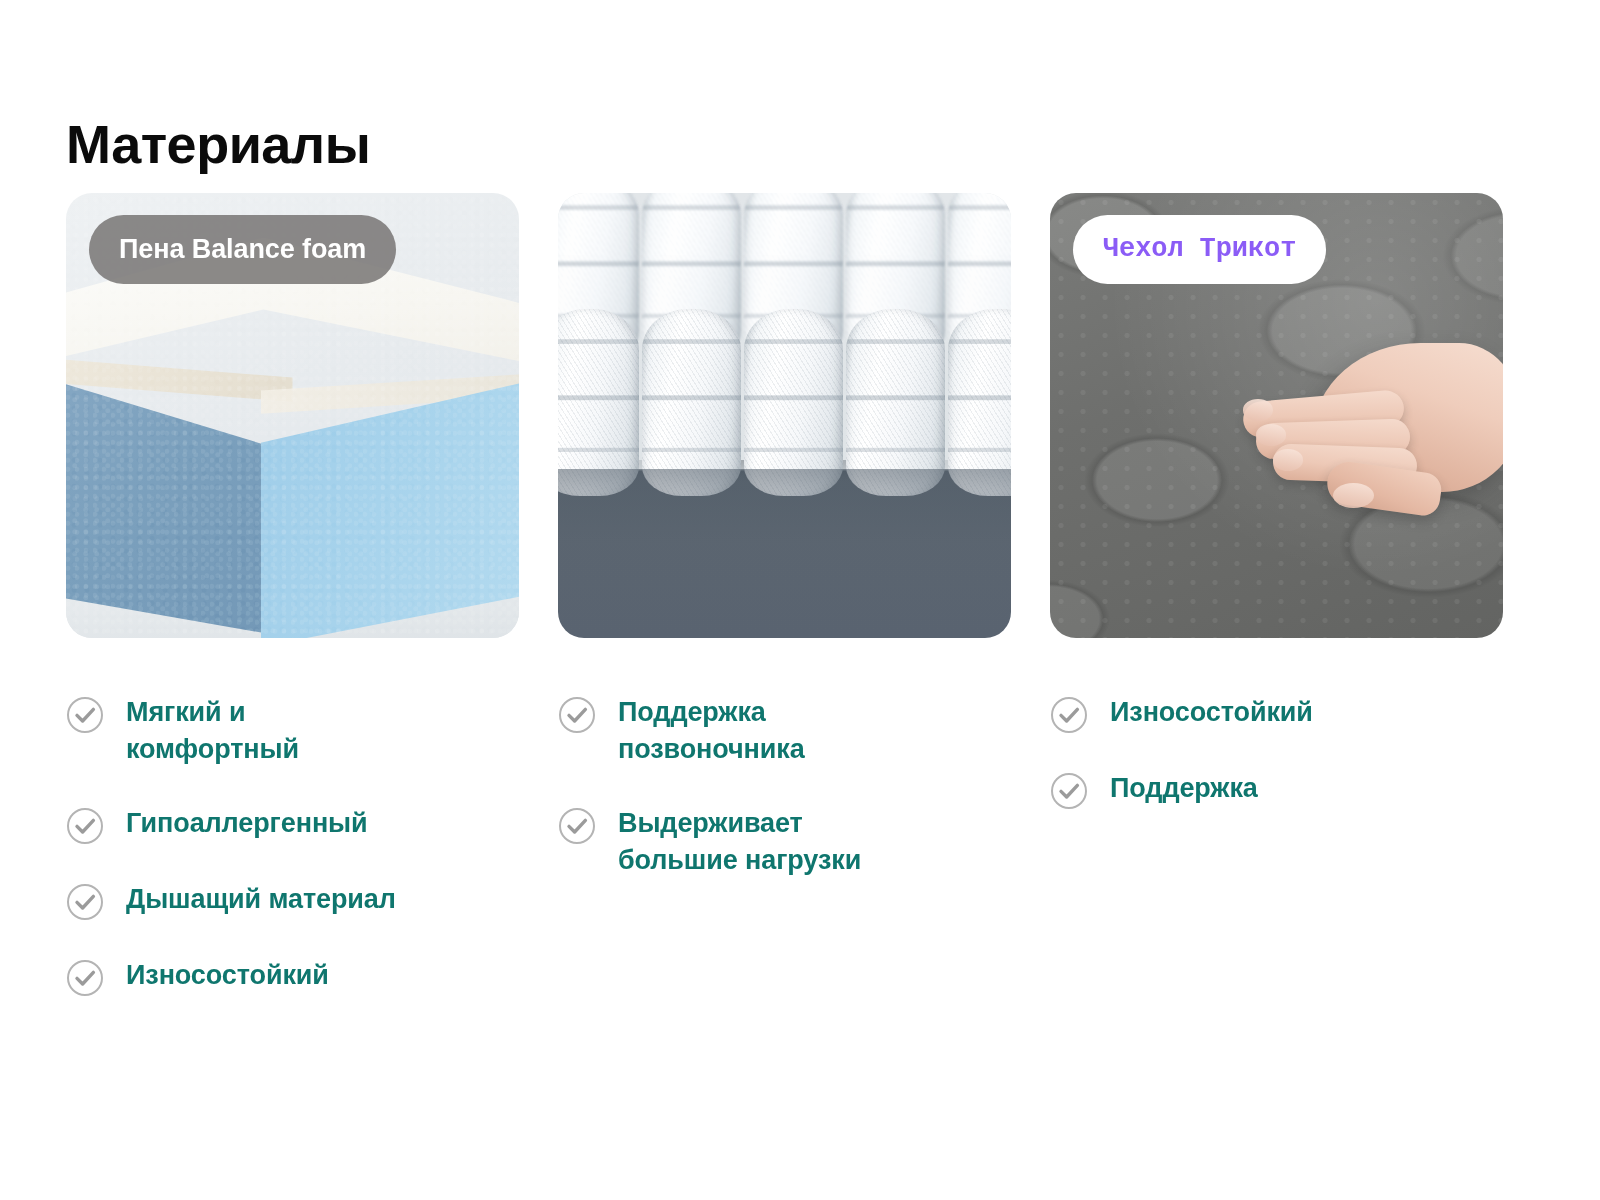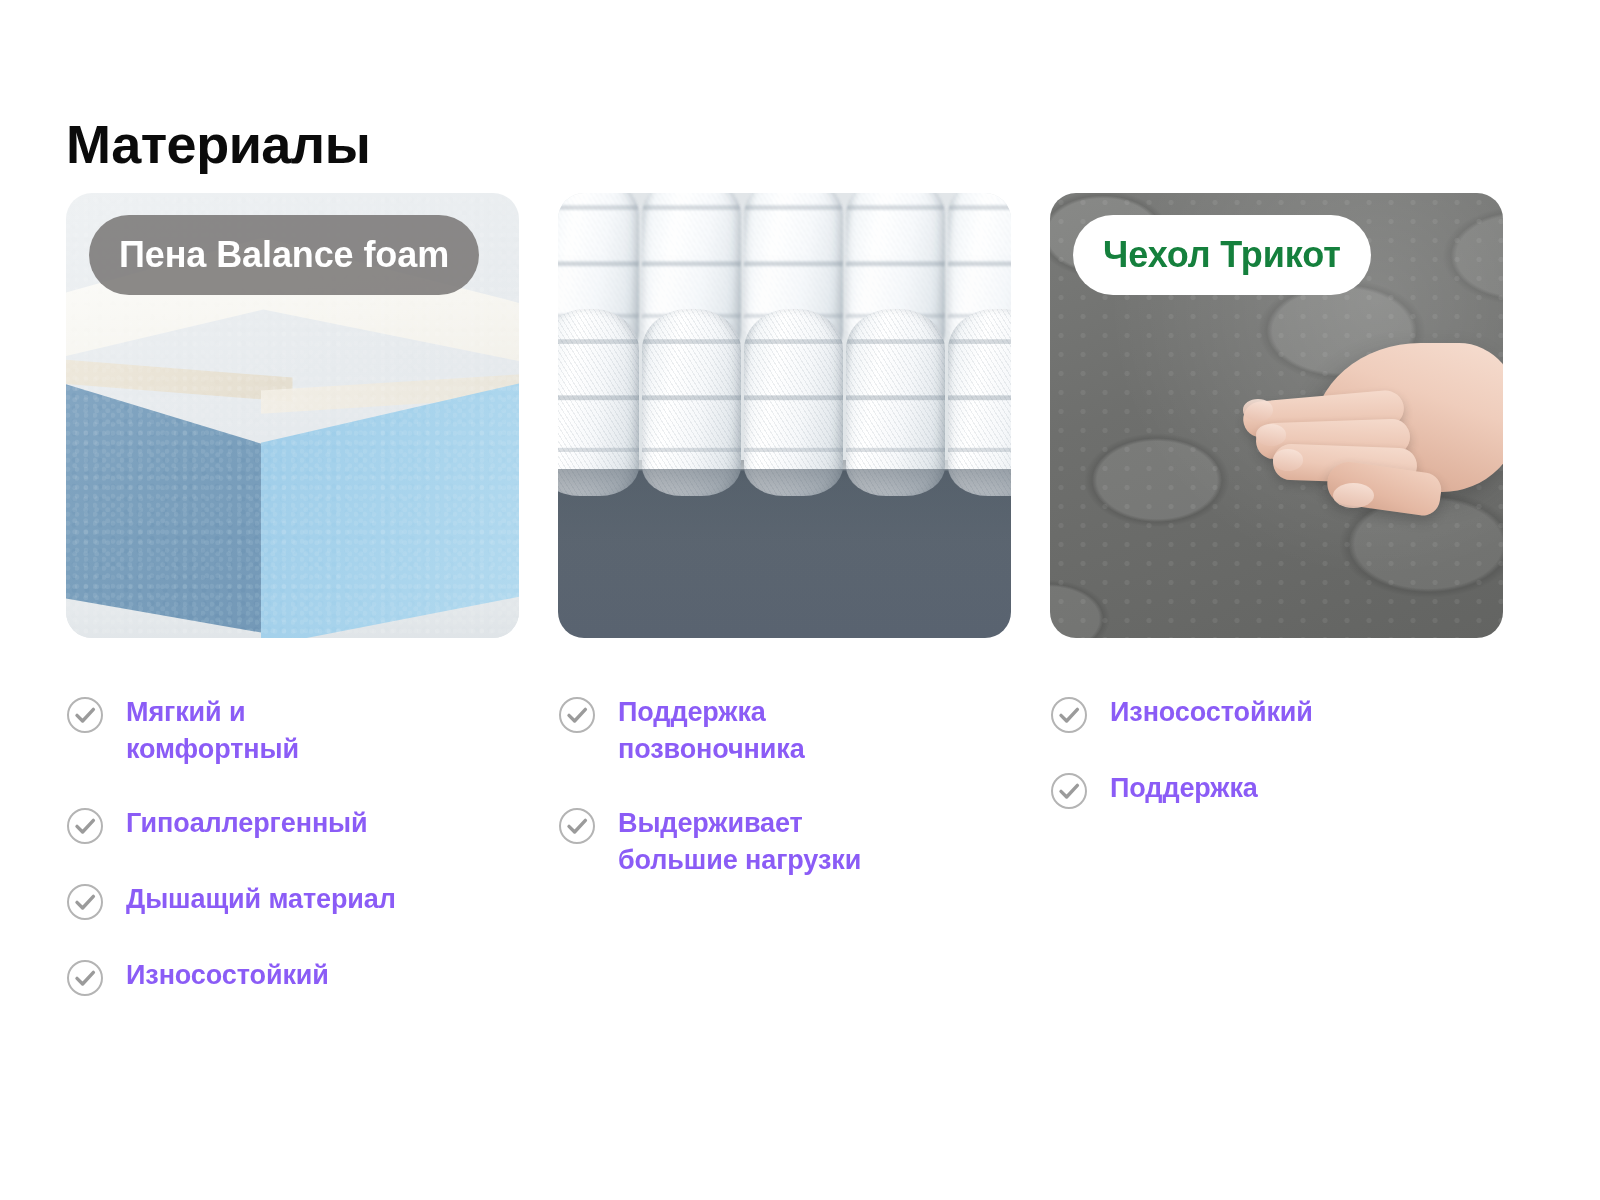--- a/index.html
+++ b/index.html
@@ -286,32 +286,33 @@
   .n4 { left: 44%; top: 83%; width: 12%; height: 14%; }
 
   
   .badge {
     position: absolute;
     left: 23px;
     top: 22px;
     max-width: 382px;
     padding: 18px 30px;
     border-radius: 44px;
-    font-size: 36px;
+    font-size: 27px;
     font-weight: 700;
     line-height: 1.22;
     letter-spacing: -0.1px;
   }
   .badge-dark {
     background: rgba(123,121,119,.88);
     color: #ffffff;
   }
   .badge-light {
     background: #ffffff;
-    color: #15803d;
+    color: #8b5cf6;
+    font-family: Liberation Mono, monospace;
   }
 
   
   .features {
     position: absolute;
     left: 66px;
     top: 694px;
     width: 1470px;
     display: flex;
     gap: 39px;
@@ -329,21 +330,21 @@
   .check-icon {
     flex: 0 0 auto;
     width: 38px;
     height: 38px;
     margin-top: 2px;
   }
   .check-icon svg { display: block; }
   .feature-text {
     font-size: 27px;
     font-weight: 700;
-    color: #8b5cf6;
+    color: #0f766e;
     line-height: 1.38;
     letter-spacing: -0.1px;
     white-space: pre-line;
   }
 </style>
 </head>
 <body>
 
 <div class="page">
 

